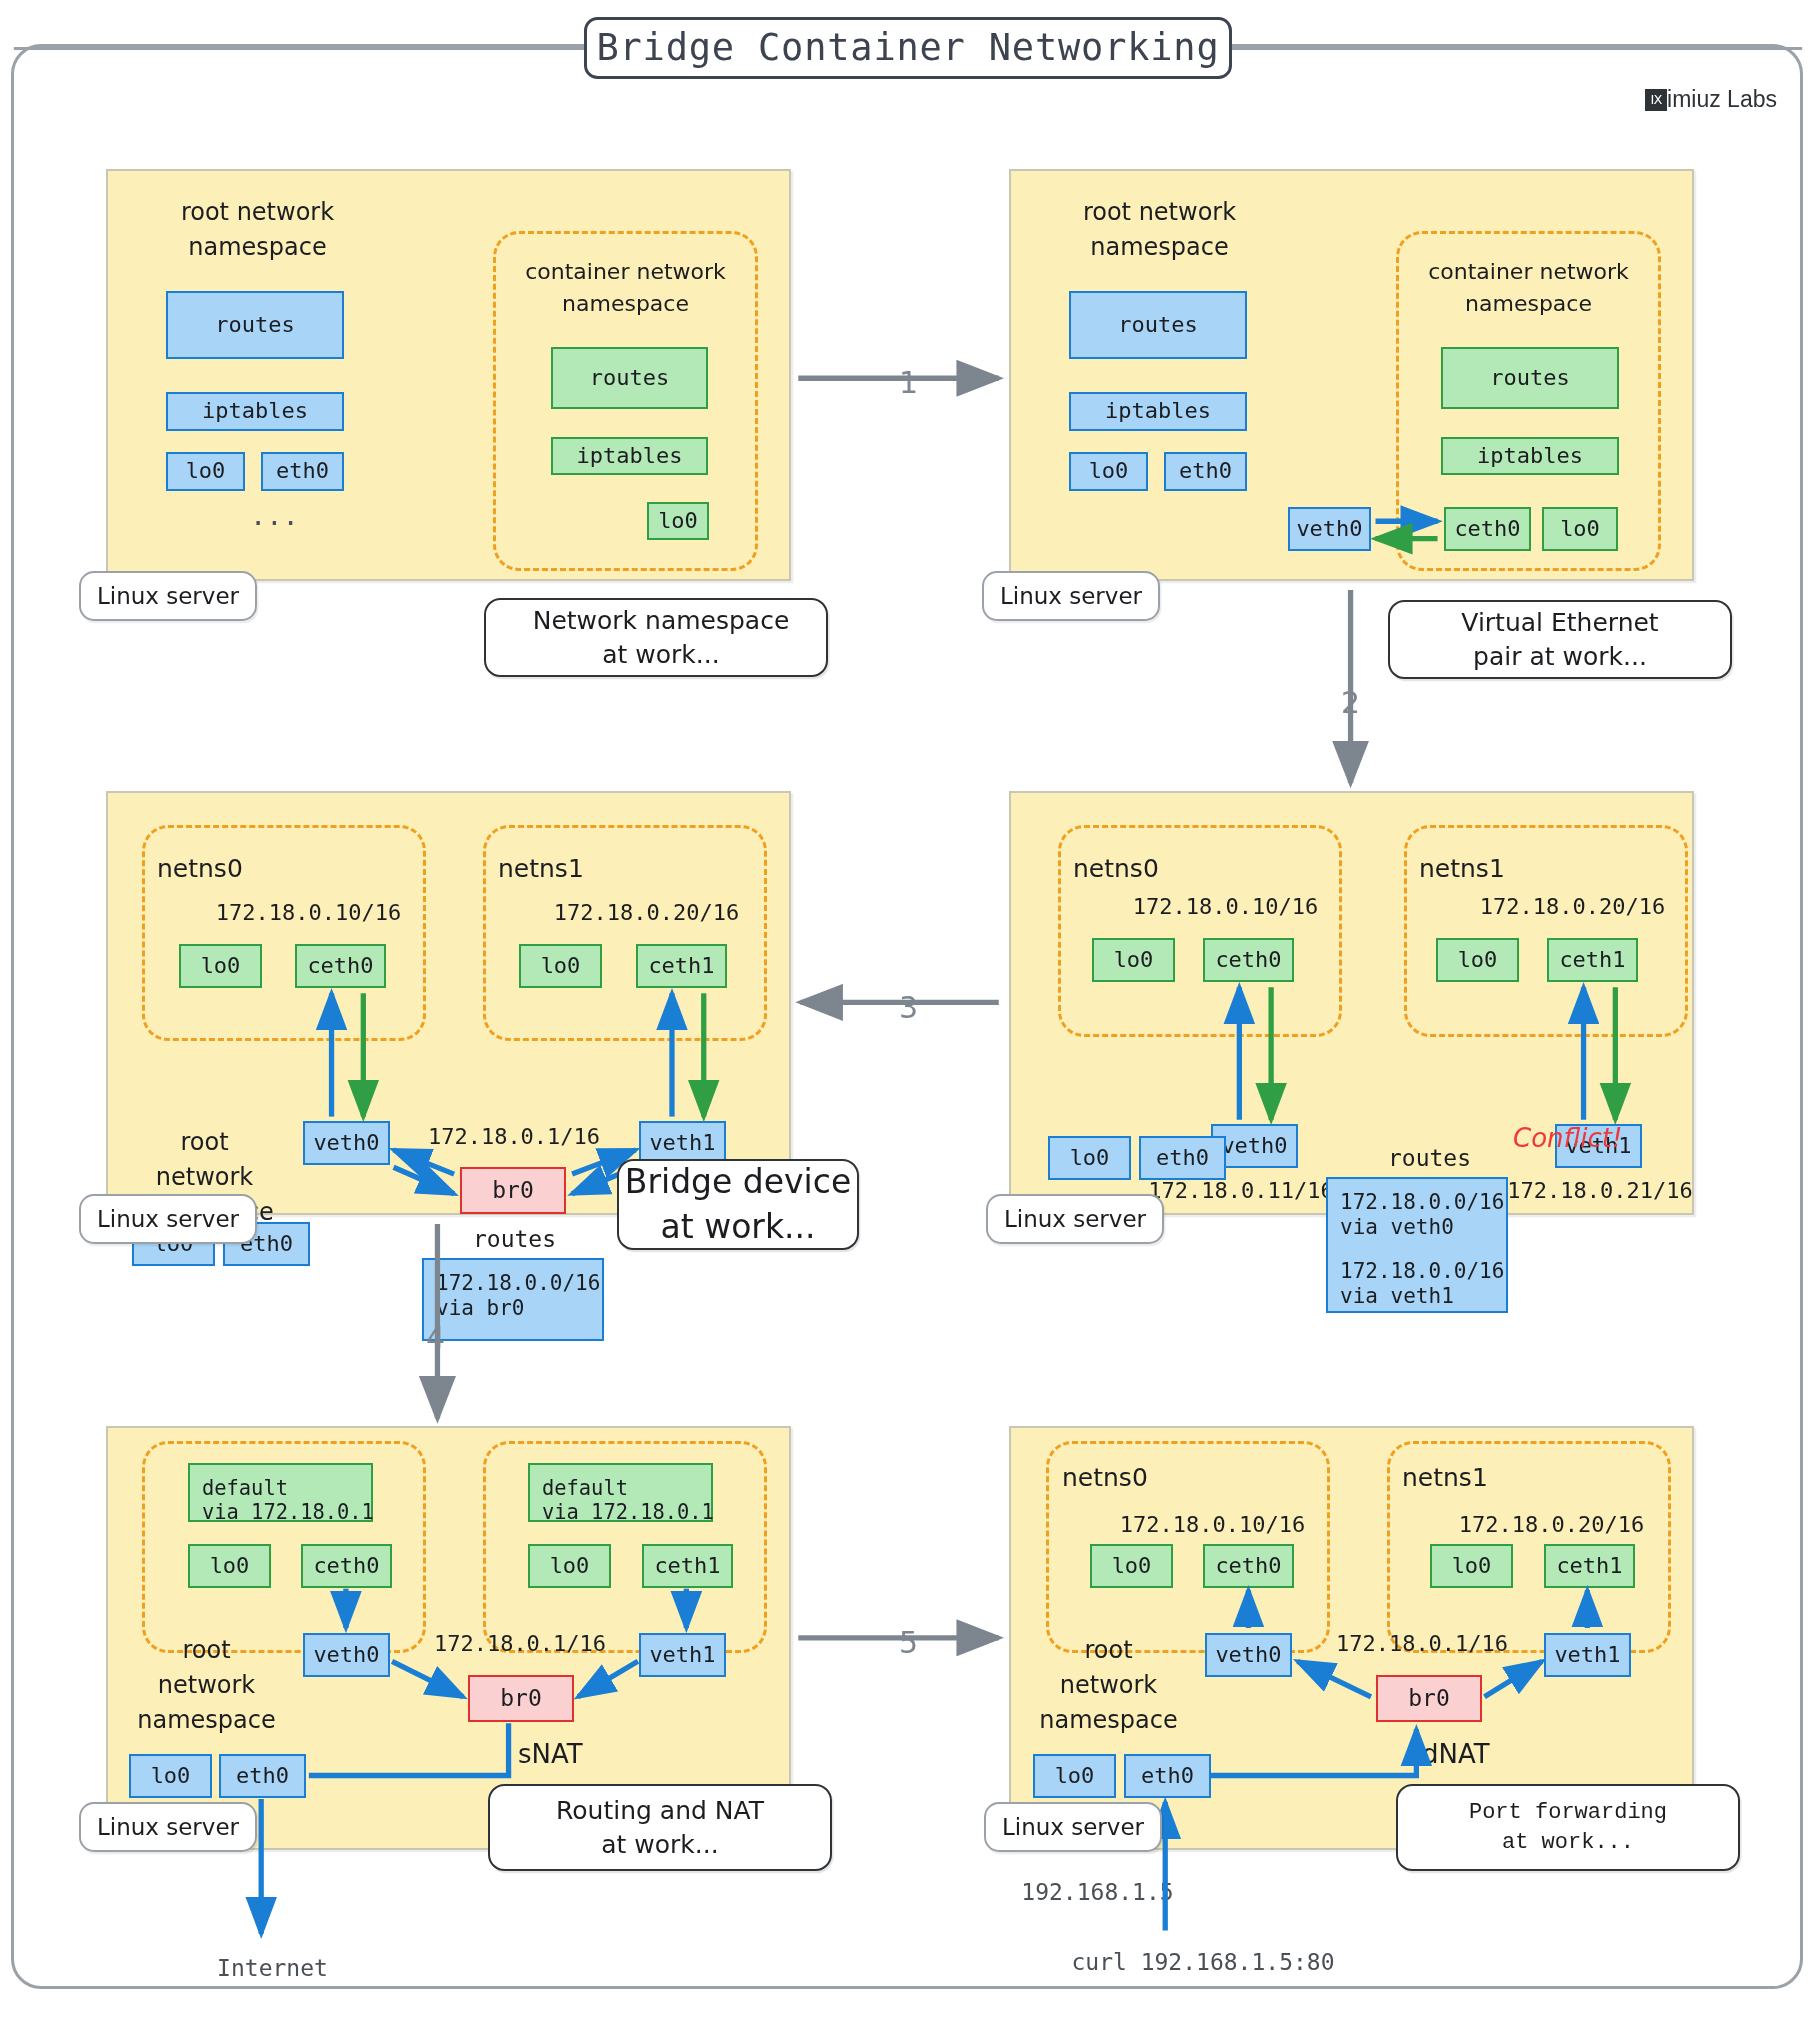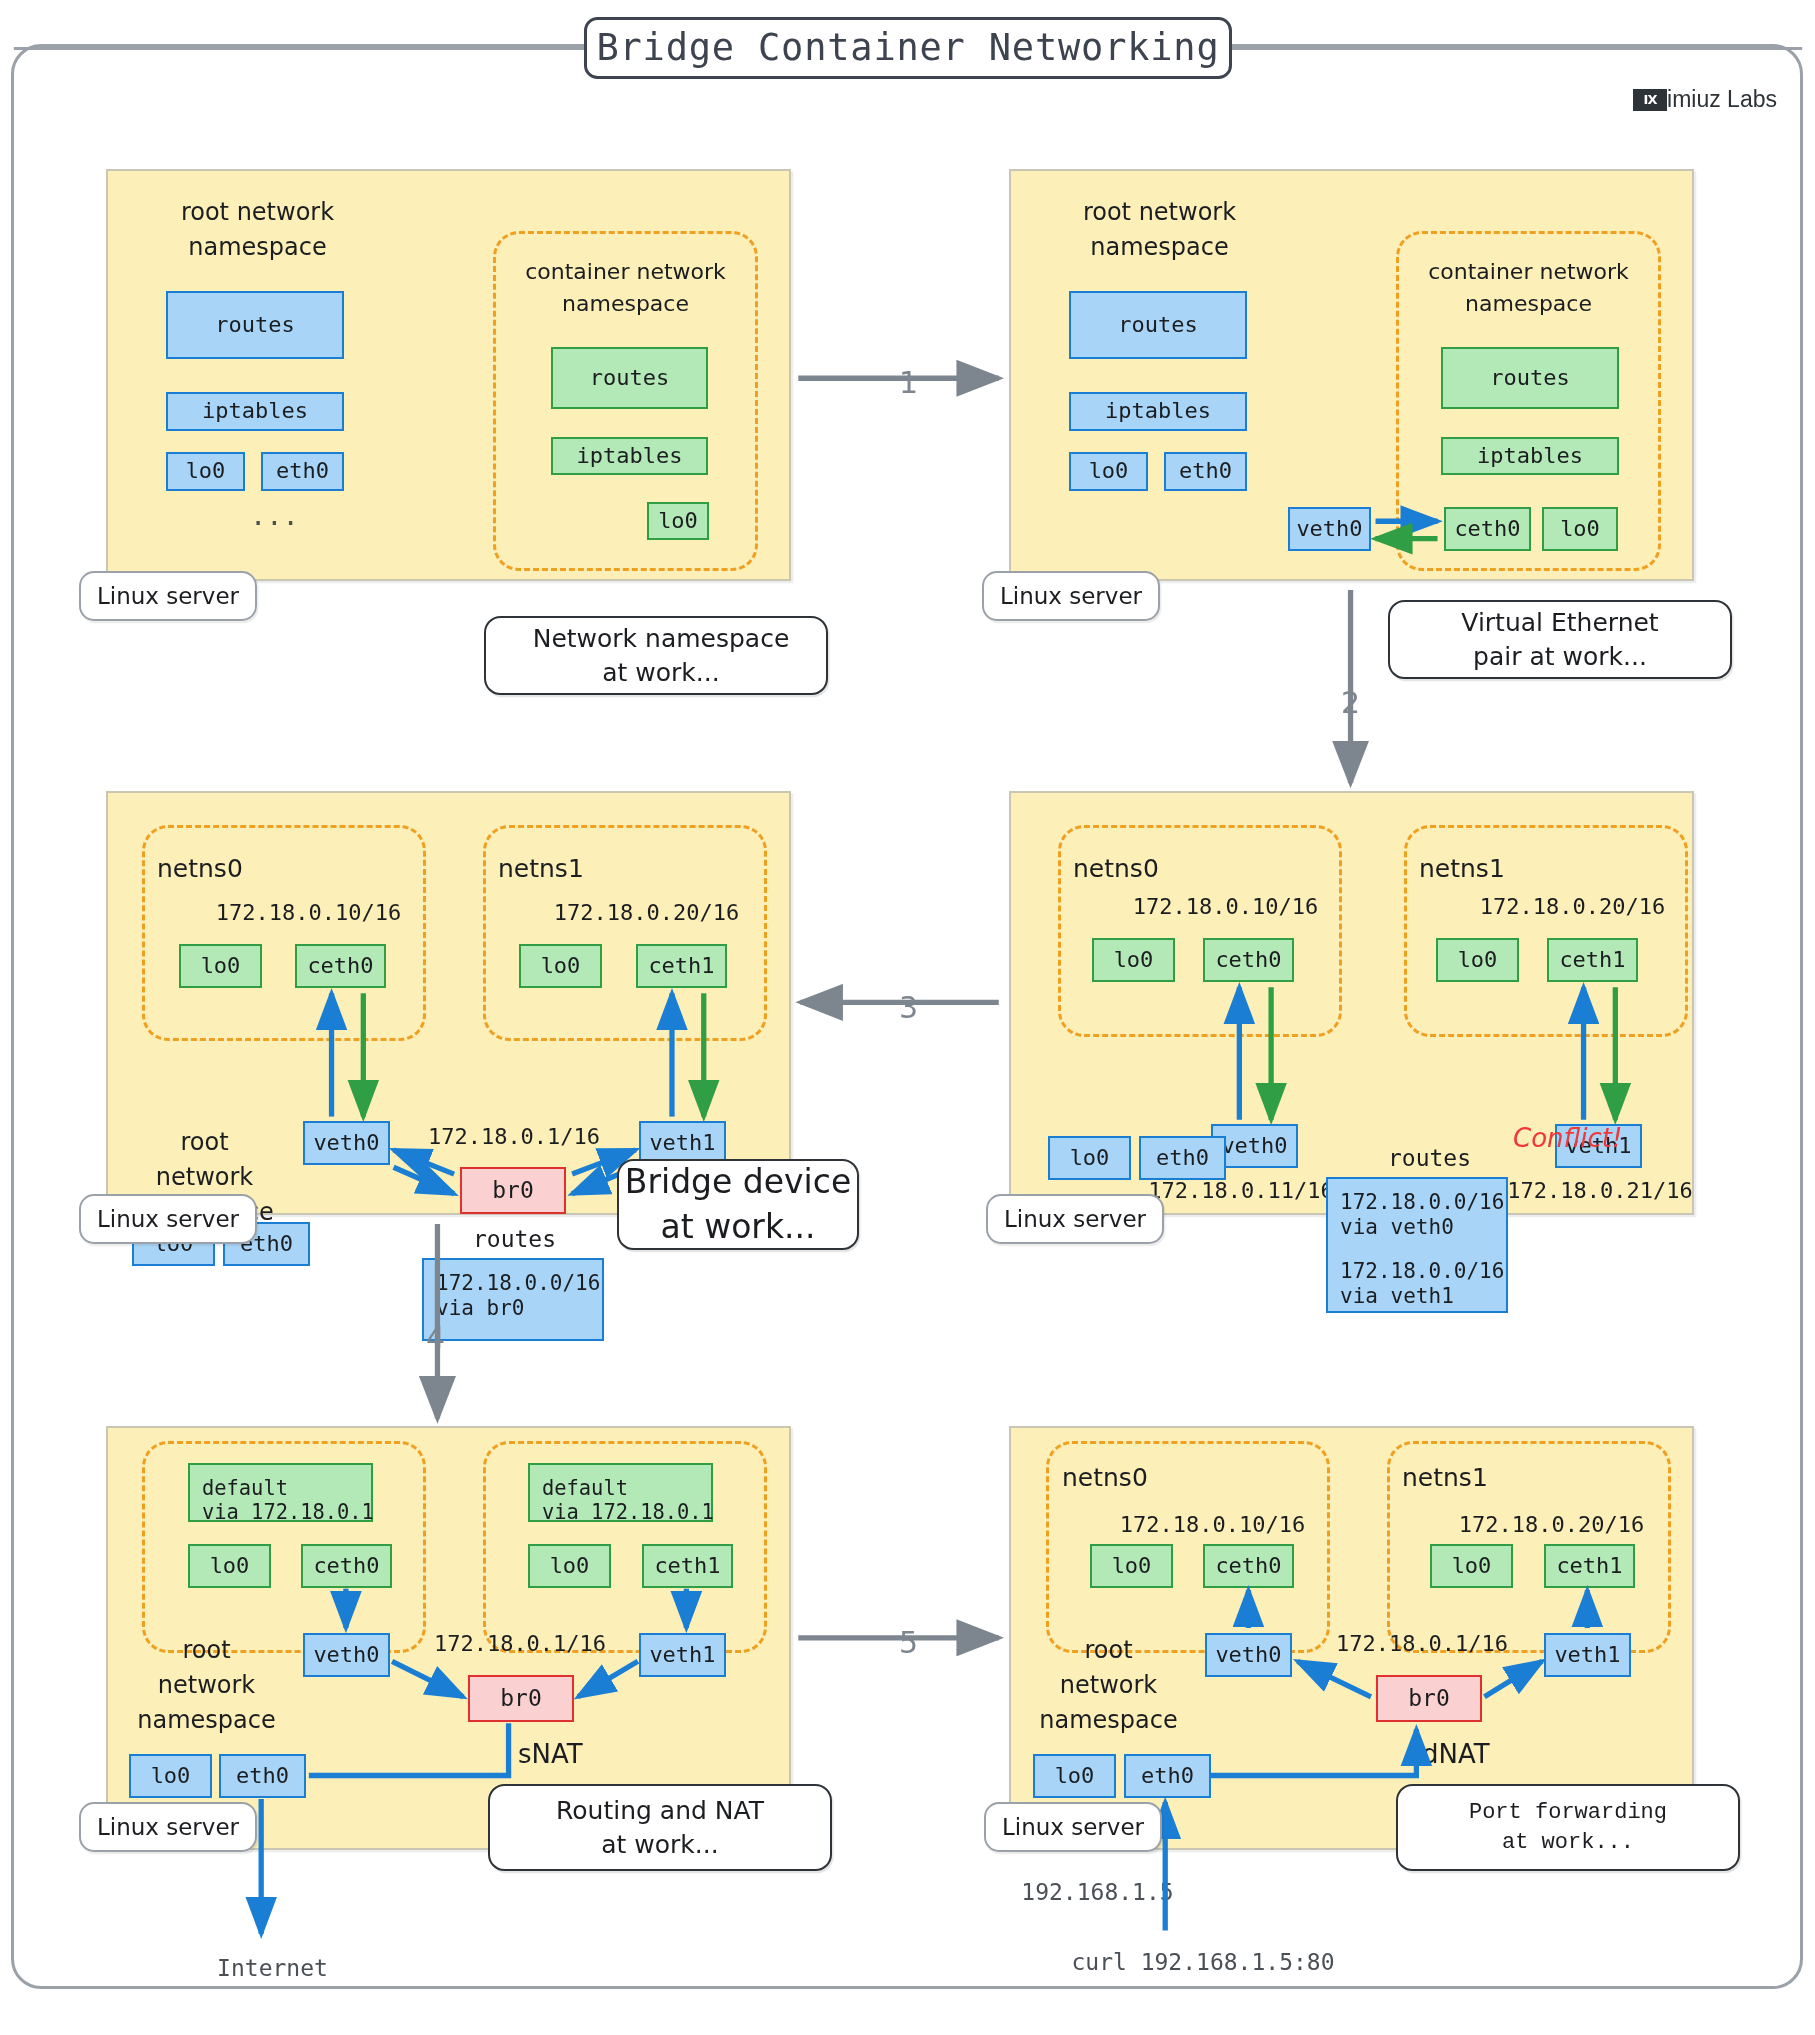--- a/index.html
+++ b/index.html
@@ -11,21 +11,21 @@
   
   #frame{position:absolute;left:10.6px;top:44px;width:1792px;height:1945px;
          border:3px solid #9aa1a8;border-radius:30px;box-sizing:border-box;background:#fff;}
   #title-chip{position:absolute;left:584px;top:16.6px;width:648px;height:62px;
          border:3px solid #3d4450;border-radius:13.6px;background:#fff;box-sizing:border-box;
          display:flex;align-items:center;justify-content:center;z-index:5;}
   #title-chip span{font-size:37px;color:#3d4450;letter-spacing:0.8px;white-space:nowrap;}
 
   #brand{position:absolute;right:39px;top:86px;display:flex;align-items:center;gap:0px;z-index:6;}
   #brand .mark{display:inline-flex;align-items:center;justify-content:center;
-        width:34px;height:22px;background:#2e3338;color:#fff;font-size:13px;font-weight:bold;
+        width:22px;height:22px;background:#2e3338;color:#fff;font-size:13px;font-weight:normal;
         font-family:"DejaVu Sans",sans-serif;letter-spacing:-0.8px;}
   #brand .txt{font-size:23px;color:#2e3338;font-family:"Liberation Sans",sans-serif;}
 
   
   .panel{position:absolute;background:#fdefb8;border:2.3px solid #c9c6b4;box-sizing:border-box;}
   .panel.shadow{box-shadow:2.3px 2.3px 0 rgba(0,0,0,.07);}
 
   
   .box{position:absolute;box-sizing:border-box;display:flex;align-items:center;
        justify-content:center;text-align:center;line-height:1.22;}
@@ -104,21 +104,21 @@
   <div class="box green" style="left:551px;top:437px;width:157px;height:38px;">
     <span style="font-size:22px;">iptables</span>
     </div>
   <div class="box green" style="left:647px;top:502px;width:62px;height:38px;">
     <span style="font-size:22px;">lo0</span>
     </div>
 
   <div class="tag" style="left:79px;top:571px;width:178px;height:50px;">
     <span style="font-size:23px;">Linux server</span>
     </div>
-  <div class="callout" style="left:484px;top:616px;width:344px;height:79px;white-space:pre;padding-left:10px;">
+  <div class="callout" style="left:484px;top:598px;width:344px;height:79px;white-space:pre;padding-left:10px;">
     <span style="font-size:25px;">Network namespace
 at work...</span></div>
 
   <div class="panel shadow" style="left:1009px;top:169px;width:685px;height:412px;"></div>
   <div class="lbl hw" style="left:1031px;top:195px;width:257px;font-size:24px;">root network
 namespace</div>
   <div class="ns" style="left:1396px;top:231px;width:265px;height:340px;"></div>
   <div class="lbl hw" style="left:1402px;top:256px;width:253px;font-size:22px;">container network
 namespace</div>
 

